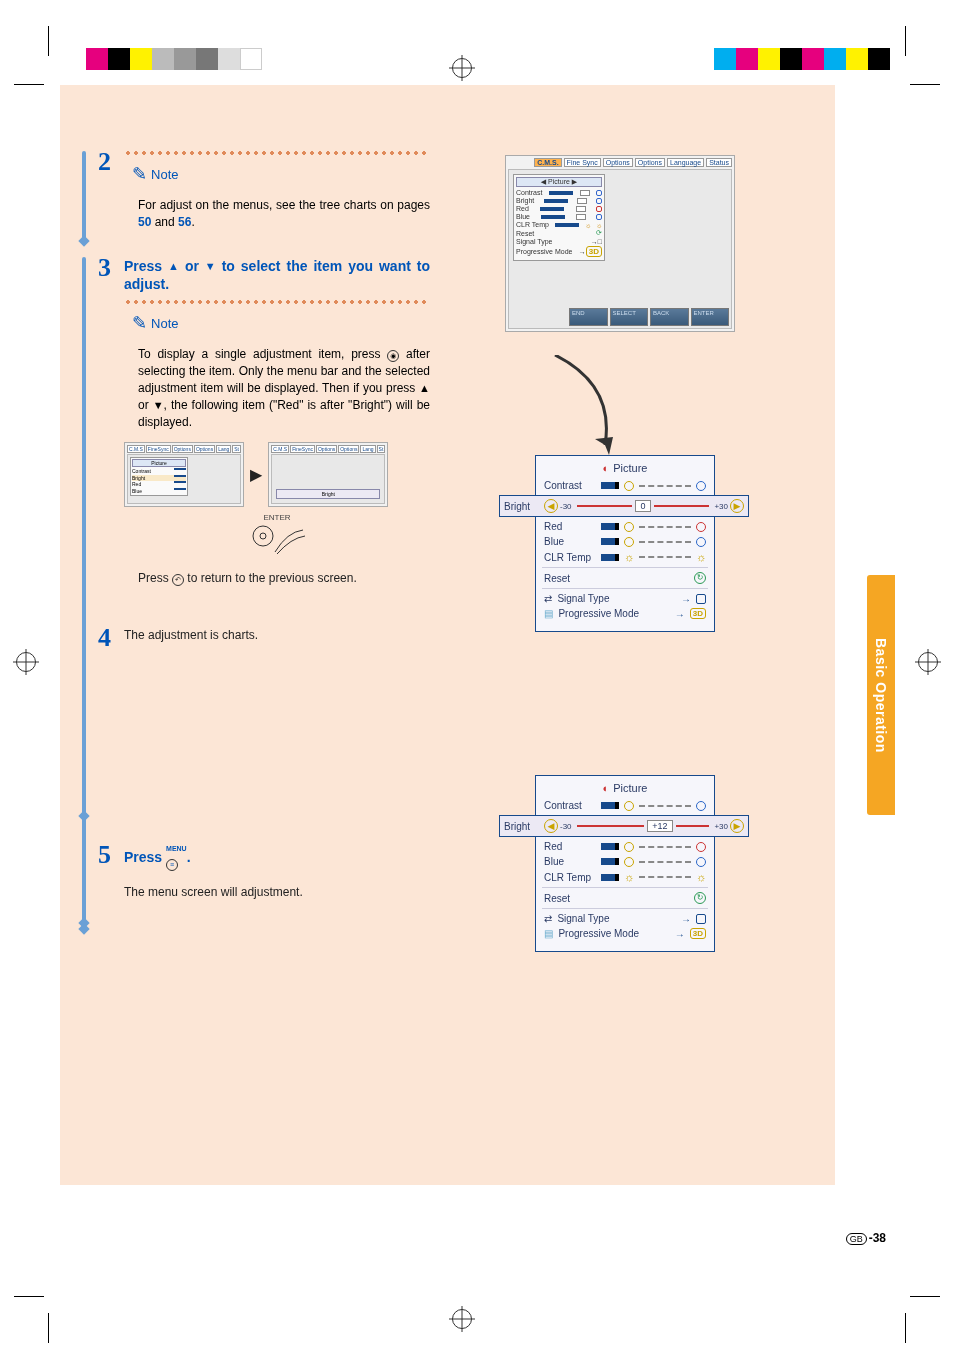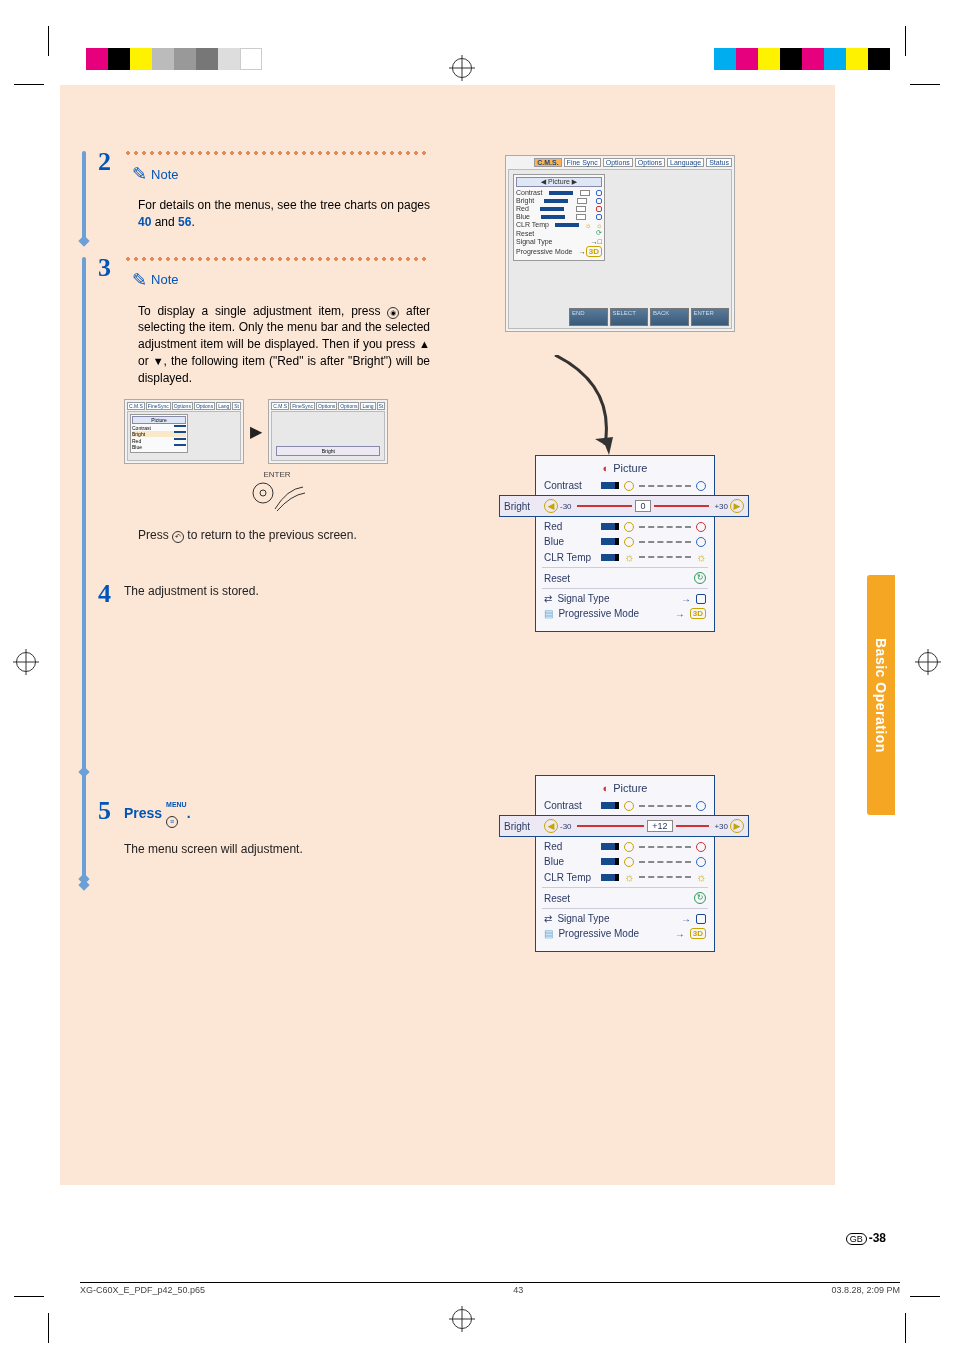--- a/index.html
+++ b/index.html
@@ -225,27 +225,30 @@
 
     <div class="step-block">
       <div class="step-gutter"></div>
       <div class="big-num">2</div>
       <div class="dotted-rule"></div>
       <div class="note-header">
         <span class="note-icon">✎</span>
         <span class="note-word">Note</span>
       </div>
       <p class="note-body">
-        <span>For details on the menus, see the tree charts on pages </span><span class="link-page">40</span><span> and </span><span class="link-page">56</span><span>.</span>
+        <span>For adjust on the menus, see the tree charts on pages </span><span class="link-page">50</span><span> and </span><span class="link-page">56</span><span>.</span>
       </p>
     </div>
 
     <div class="step-block">
       <div class="step-gutter" style="bottom:-340px"></div>
       <div class="big-num">3</div>
+      <p class="instr">
+        <span>Press </span><span class="tri">▲</span><span> or </span><span class="tri">▼</span><span> to select the item you want to adjust.</span>
+      </p>
       <div class="dotted-rule"></div>
       <div class="note-header">
         <span class="note-icon">✎</span>
         <span class="note-word">Note</span>
       </div>
       <p class="note-body">
         To display a single adjustment item, press <span class="enter-icon">◉</span> after selecting the item. Only the menu bar and the selected adjustment item will be displayed. Then if you press <span class="tri">▲</span> or <span class="tri">▼</span>, the following item ("Red" is after "Bright") will be displayed.
       </p>
 
       <div style="display:flex;align-items:center;gap:6px;margin:10px 0 6px 0;">
@@ -309,21 +312,21 @@
       </div>
 
       <p class="body-text" style="padding-left:14px">
         Press <span class="enter-icon">↶</span> to return to the previous screen.
       </p>
     </div>
 
     <div class="step-block" style="margin-top:40px">
       <div class="step-gutter" style="bottom:-170px"></div>
       <div class="big-num">4</div>
-      <p class="body-text">The adjustment is stored.</p>
+      <p class="body-text">The adjustment is charts.</p>
     </div>
 
     <div class="step-block" style="margin-top:200px">
       <div class="step-gutter" style="bottom:-20px"></div>
       <div class="big-num">5</div>
       <p class="instr">
         <span>Press </span><span style="display:inline-block;vertical-align:middle"><span class="menu-label-tiny">MENU</span><span class="enter-icon">≡</span></span><span>.</span>
       </p>
       <p class="body-text">The menu screen will adjustment.</p>
     </div>
@@ -533,19 +536,14 @@
           </div>
       </div>
     </div>
 
   </div>
 
   <div class="page-num">
     <span class="gb">GB</span><b>-38</b>
   </div>
 
-  <div class="footer-line">
-    <span>XG-C60X_E_PDF_p42_50.p65</span>
-    <span>43</span>
-    <span>03.8.28, 2:09 PM</span>
-  </div>
 
 </div>
 
 </body></html>

